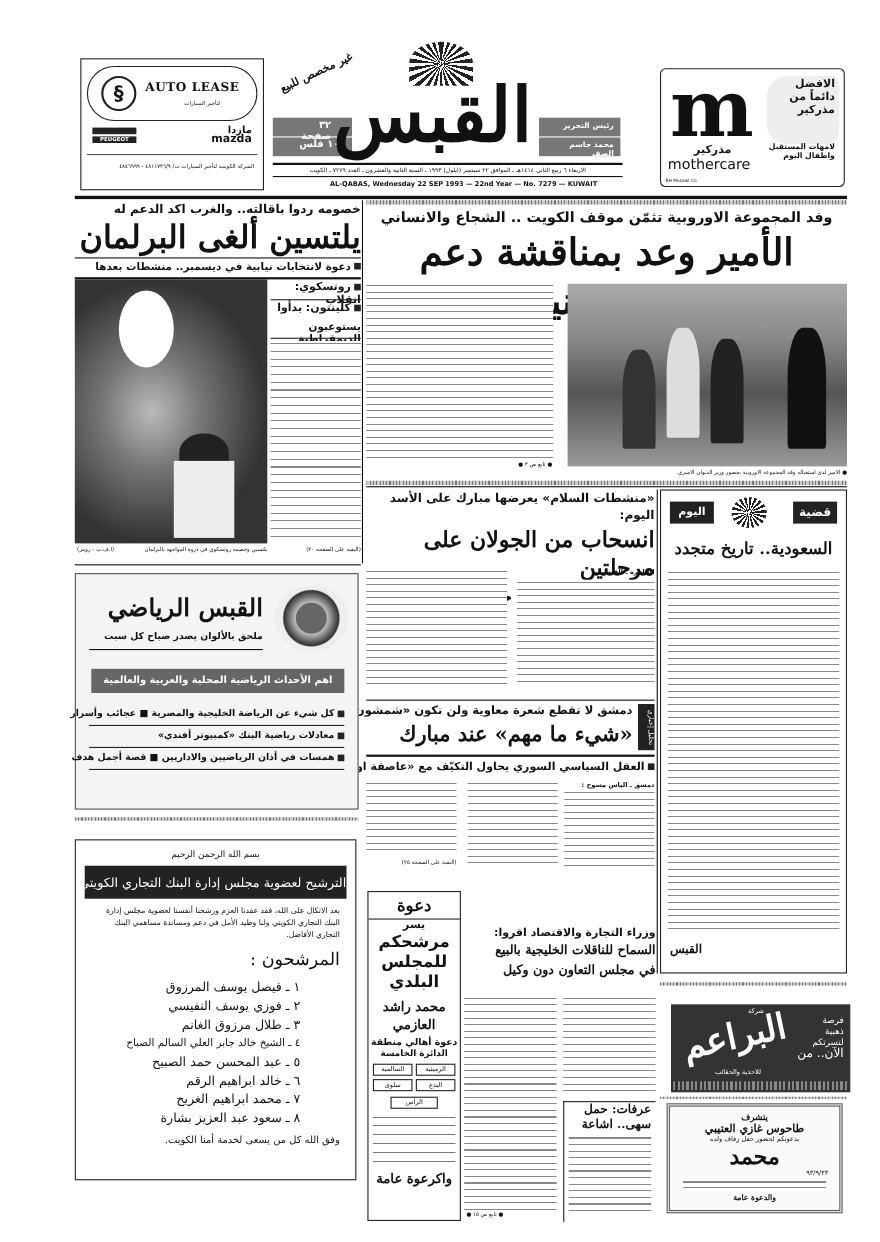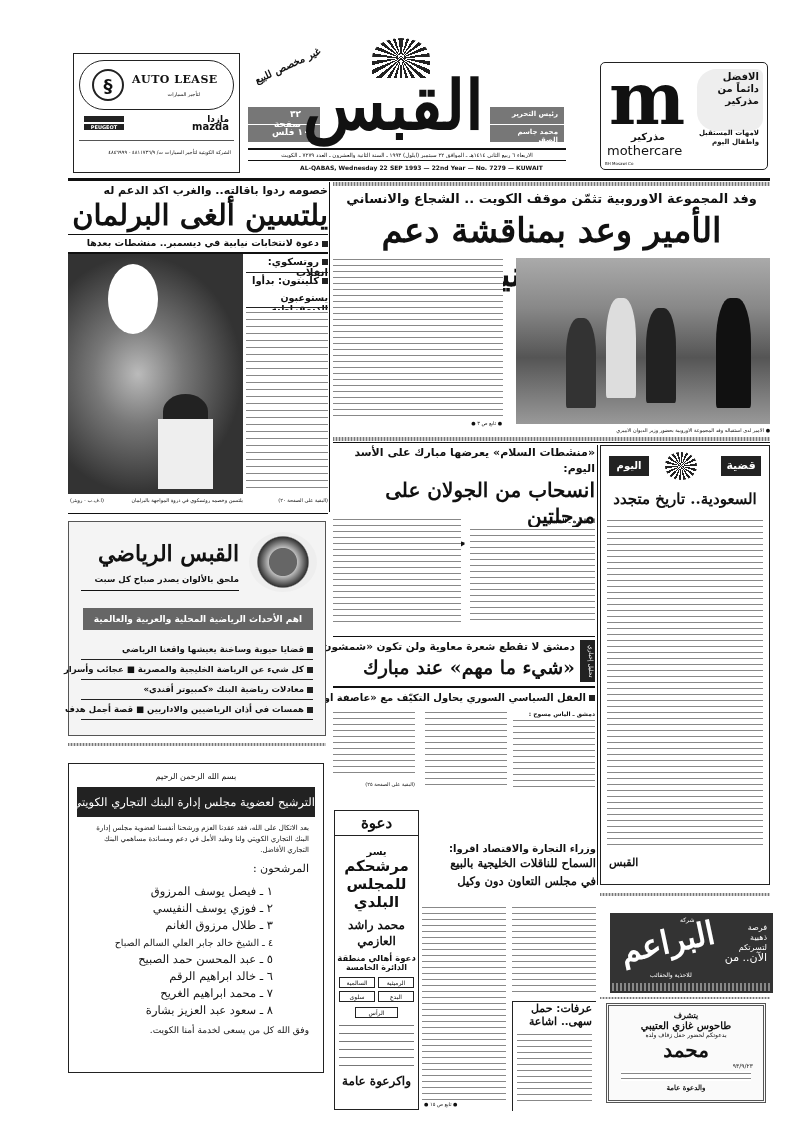--- a/index.html
+++ b/index.html
@@ -162,49 +162,48 @@
 </div>
 
 <div class="rule" style="left:68px;top:513px;width:260px;height:1px;"></div>
 <div class="abs" style="left:68px;top:521px;width:258px;height:215px;border:1.5px solid #555;background:#f4f4f4;">
   <div class="abs" style="left:180px;top:10px;width:68px;height:60px;border-radius:50%;background:radial-gradient(circle,#666 30%,#bbb 32%,#333 55%,#eee 58%);"></div>
   <div class="abs rtl" style="right:86px;top:18px;font-size:22px;font-weight:900;font-family:'DejaVu Serif',serif;white-space:nowrap;">القبس الرياضي</div>
   <div class="abs rtl bold" style="right:86px;top:52px;font-size:8.5px;white-space:nowrap;">ملحق بالألوان يصدر صباح كل سبت</div>
   <div class="abs rule" style="left:12px;right:86px;top:68px;height:1px;"></div>
   <div class="abs hatch rtl bold" style="left:14px;right:12px;top:86px;height:22px;color:#fff;font-size:9px;line-height:22px;text-align:center;background:#666;">اهم الأحداث الرياضية المحلية والعربية والعالمية</div>
   <div class="abs" style="left:12px;right:12px;top:118px;">
-    <div class="rtl bold" style="font-size:8.5px;line-height:19px;border-bottom:1px solid #222;white-space:nowrap;"><span class="bullet-sq"></span><span>قضايا حيوية وساخنة يعيشها واقعنا الرياضي</span></div>
     <div class="rtl bold" style="font-size:8.5px;line-height:19px;border-bottom:1px solid #222;white-space:nowrap;"><span class="bullet-sq"></span><span>كل شيء عن الرياضة الخليجية والمصرية ■ عجائب وأسرار</span></div>
     <div class="rtl bold" style="font-size:8.5px;line-height:19px;border-bottom:1px solid #222;white-space:nowrap;"><span class="bullet-sq"></span><span>معادلات رياضية البنك «كمبيوتر أفندي»</span></div>
     <div class="rtl bold" style="font-size:8.5px;line-height:19px;border-bottom:1px solid #222;white-space:nowrap;"><span class="bullet-sq"></span><span>همسات في أذان الرياضيين والاداريين ■ قصة أجمل هدف</span></div>
   </div>
 </div>
 
 <div class="abs hatch" style="left:68px;top:743px;width:258px;height:3px;"></div>
 <div class="abs" style="left:68px;top:763px;width:256px;height:310px;border:1.5px solid #222;">
   <div class="center" style="font-size:8px;margin-top:8px;font-family:'DejaVu Serif',serif;">بسم الله الرحمن الرحيم</div>
   <div class="black-banner rtl center" style="margin:6px 8px;height:30px;font-size:11.5px;line-height:30px;font-family:'DejaVu Serif',serif;white-space:nowrap;overflow:hidden;">الترشيح لعضوية مجلس إدارة البنك التجاري الكويتي</div>
   <div class="rtl" style="margin:6px 14px;font-size:7px;line-height:11px;font-family:'DejaVu Serif',serif;">بعد الاتكال على الله، فقد عقدنا العزم ورشحنا أنفسنا لعضوية مجلس إدارة البنك التجاري الكويتي ولنا وطيد الأمل في دعم ومساندة مساهمي البنك التجاري الأفاضل.</div>
-  <div class="rtl" style="margin:0 14px;font-size:11px;font-family:'DejaVu Serif',serif;">المرشحون :</div>
+  <div class="rtl" style="margin:0 14px;font-size:16px;font-family:'DejaVu Serif',serif;">المرشحون :</div>
   <div style="margin-top:8px;padding-right:50px;">
     <div class="rtl" style="font-size:11.5px;line-height:17px;font-family:'DejaVu Serif',serif;">١ ـ فيصل يوسف المرزوق</div>
     <div class="rtl" style="font-size:11.5px;line-height:17px;font-family:'DejaVu Serif',serif;">٢ ـ فوزي يوسف النفيسي</div>
     <div class="rtl" style="font-size:11.5px;line-height:17px;font-family:'DejaVu Serif',serif;">٣ ـ طلال مرزوق الغانم</div>
     <div class="rtl" style="font-size:9.5px;line-height:17px;font-family:'DejaVu Serif',serif;white-space:nowrap;">٤ ـ الشيخ خالد جابر العلي السالم الصباح</div>
     <div class="rtl" style="font-size:11.5px;line-height:17px;font-family:'DejaVu Serif',serif;">٥ ـ عبد المحسن حمد الصبيح</div>
     <div class="rtl" style="font-size:11.5px;line-height:17px;font-family:'DejaVu Serif',serif;">٦ ـ خالد ابراهيم الرقم</div>
     <div class="rtl" style="font-size:11.5px;line-height:17px;font-family:'DejaVu Serif',serif;">٧ ـ محمد ابراهيم الغريح</div>
     <div class="rtl" style="font-size:11.5px;line-height:17px;font-family:'DejaVu Serif',serif;">٨ ـ سعود عبد العزيز بشارة</div>
   </div>
   <div class="rtl" style="margin:6px 14px;font-size:9px;font-family:'DejaVu Serif',serif;">وفق الله كل من يسعى لخدمة أمنا الكويت.</div>
 </div>
 
 <div class="abs" style="left:334px;top:810px;width:85px;height:300px;border:1.5px solid #222;">
   <div class="center bold" style="font-size:15px;border-bottom:1.5px solid #222;font-family:'DejaVu Serif',serif;line-height:24px;">دعوة</div>
-  <div class="center bold" style="font-size:10px;margin-top:10px;">يسر</div>
+  <div class="center bold" style="font-size:10px;margin-top:0;">يسر</div>
   <div class="center bold" style="font-size:15px;line-height:18px;">مرشحكم</div>
   <div class="center bold" style="font-size:15px;line-height:18px;">للمجلس</div>
   <div class="center bold" style="font-size:15px;line-height:18px;">البلدي</div>
   <div class="center" style="font-size:12px;font-weight:900;margin-top:6px;font-family:'DejaVu Serif',serif;line-height:16px;">محمد راشد العازمي</div>
   <div class="center bold" style="font-size:8.5px;margin-top:4px;">دعوة أهالي منطقة</div>
   <div class="center bold" style="font-size:8px;">الدائرة الخامسة</div>
   <div style="display:grid;grid-template-columns:1fr 1fr;gap:3px;margin:5px 4px;direction:rtl;">
     <div style="border:1px solid #222;font-size:6px;text-align:center;padding:1px;">الرميثية</div>
     <div style="border:1px solid #222;font-size:6px;text-align:center;padding:1px;">السالمية</div>
     <div style="border:1px solid #222;font-size:6px;text-align:center;padding:1px;">البدع</div>

